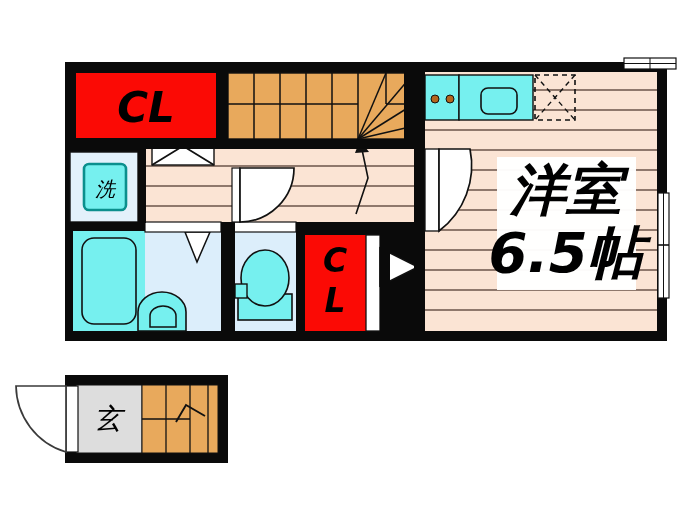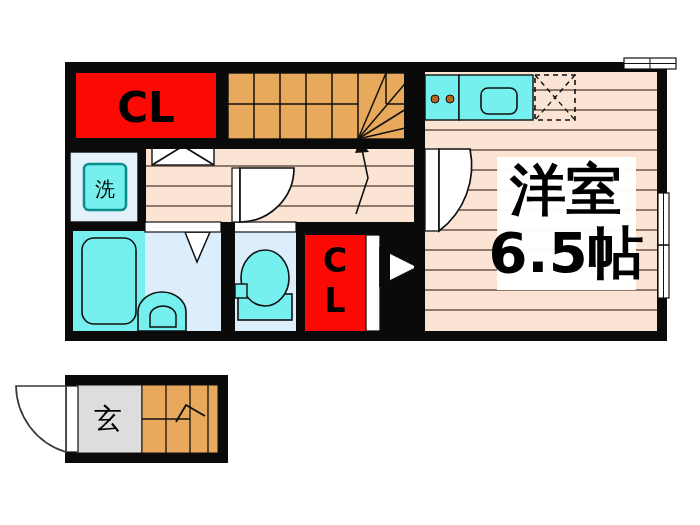--- a/index.html
+++ b/index.html
@@ -13,20 +13,21 @@
     height: 525px;
     font-family: "Liberation Sans", sans-serif;
     overflow: hidden;
     position: relative;
   }
   #plan-root {
     position: relative;
     width: 700px;
     height: 470px;
     background: #ffffff;
+    font-style: italic;
   }
   svg.floorplan {
     display: block;
     width: 700px;
     height: 525px;
   }
   .lbl {
     font-family: "DejaVu Sans", "Liberation Sans", sans-serif;
     fill: #000000;
   }

